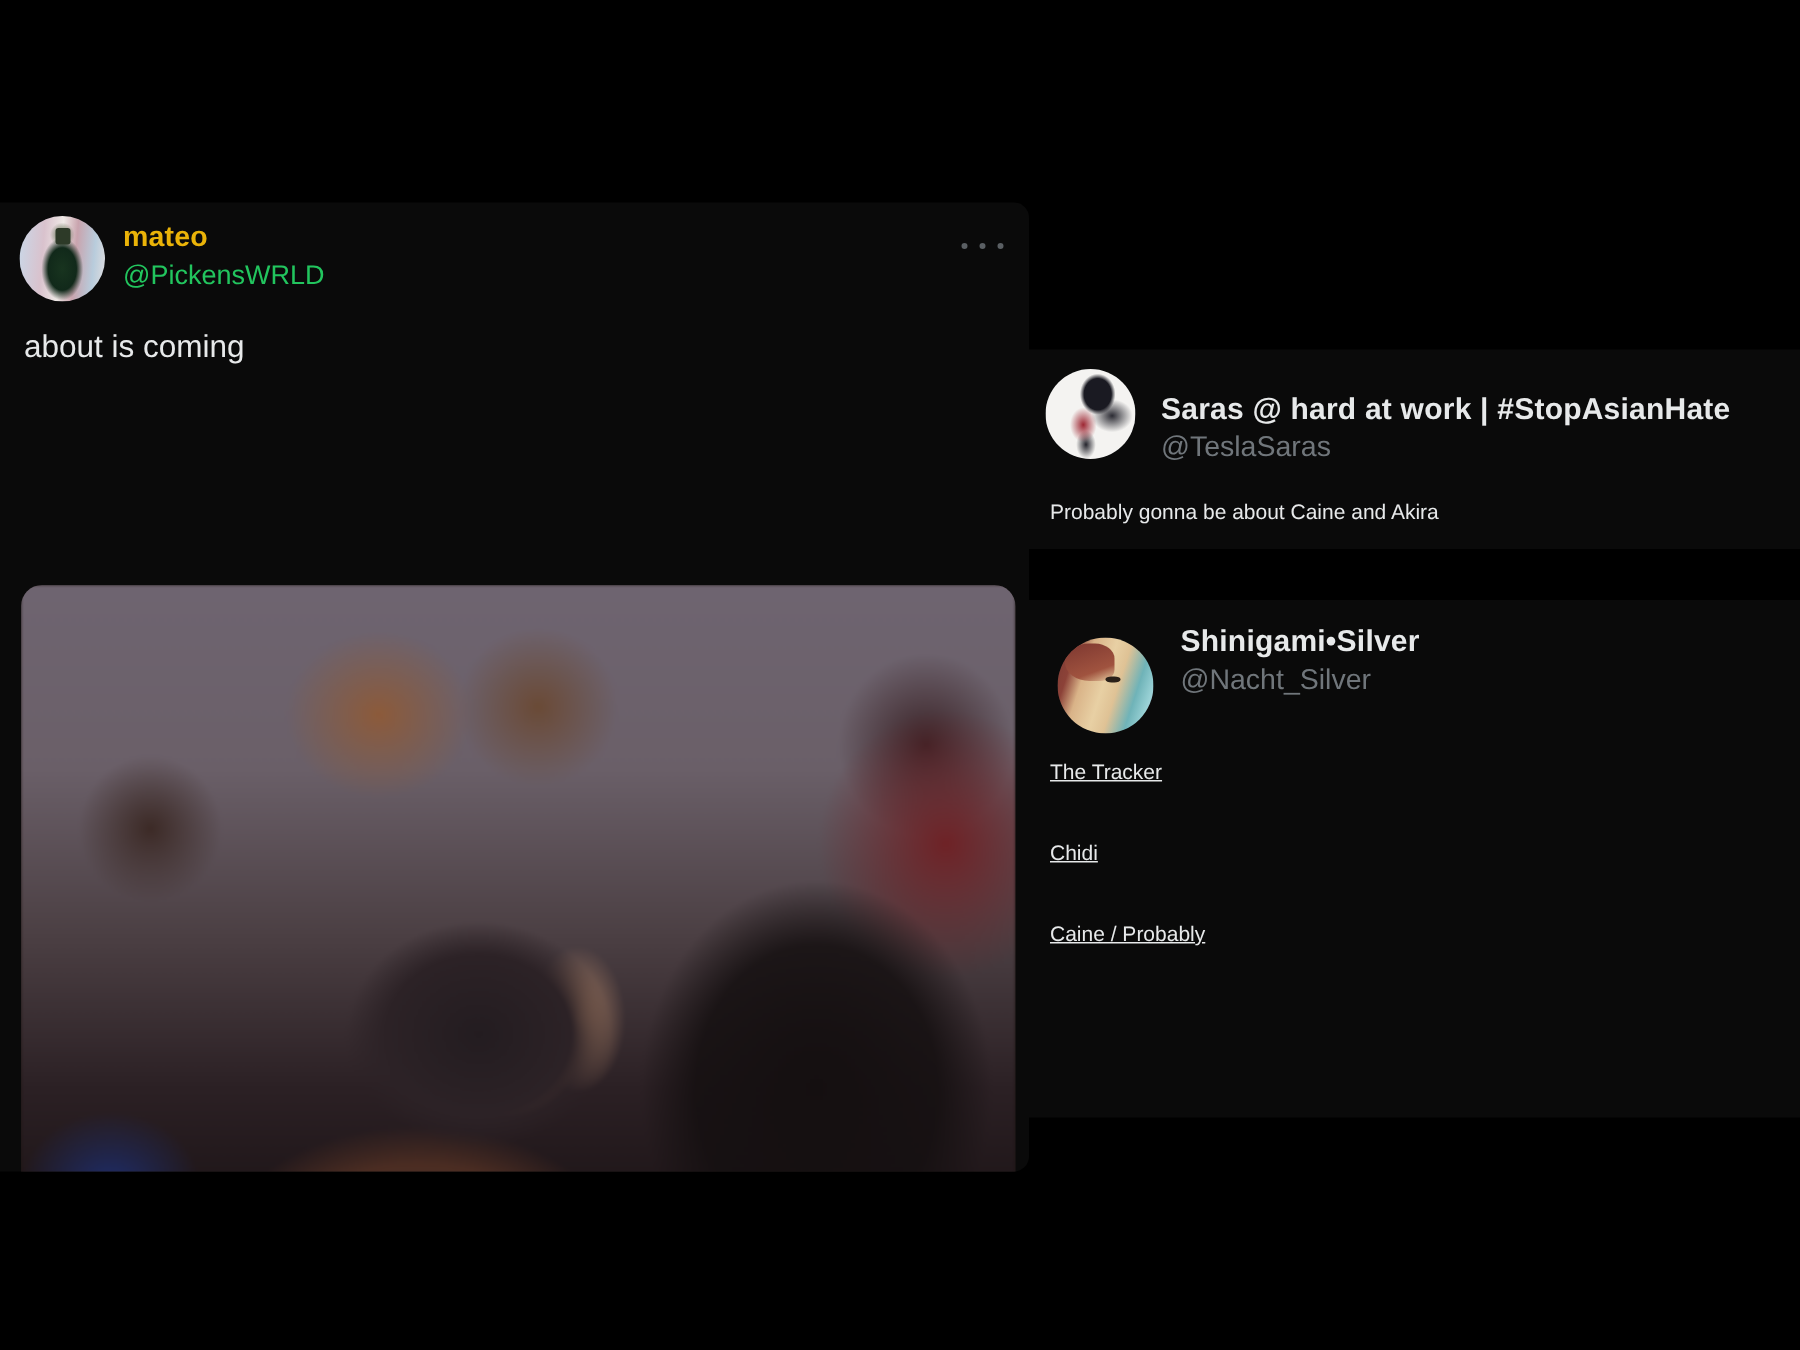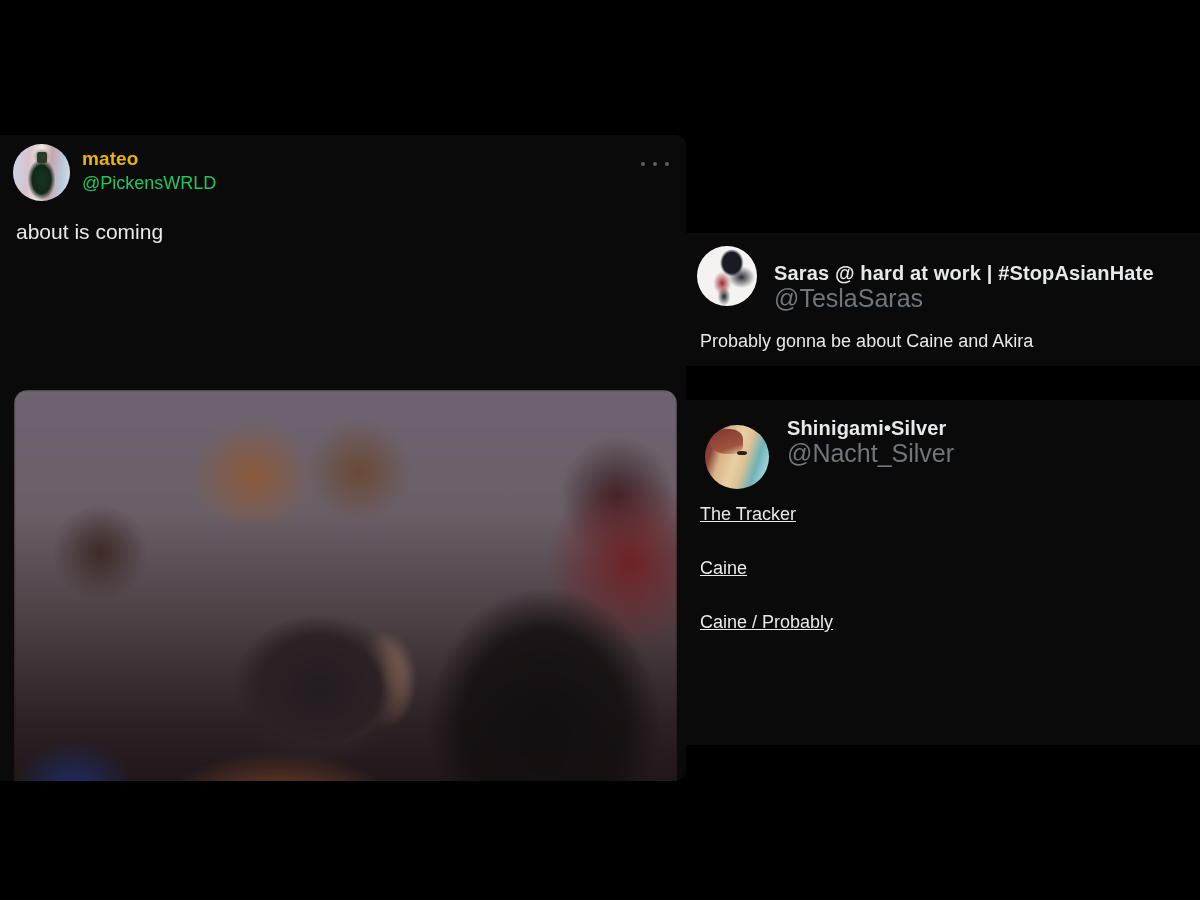--- a/index.html
+++ b/index.html
@@ -211,29 +211,29 @@
   .rt-name {
     color: #e7e9ea;
     font-weight: bold;
     font-size: 20px;
     line-height: 24px;
     letter-spacing: 0.15px;
     white-space: nowrap;
   }
   .rt-handle {
     color: #70767b;
-    font-size: 25px;
+    font-size: 19px;
     line-height: 25px;
     margin-top: 1px;
     white-space: nowrap;
   }
 
   .rt-body {
     color: #e7e9ea;
-    font-size: 18px;
+    font-size: 14px;
     line-height: 28px;
     padding: 0 14px;
   }
   .rt-1 .rt-body { margin-top: 22px; }
   .rt-2 .rt-body { margin-top: 28px; text-decoration: underline; }
 
   .rt-line { margin-bottom: 26px; }
   .rt-line:last-child { margin-bottom: 0; }
 
   .emoji {
@@ -320,18 +320,18 @@
       <div class="avatar av-shin" style="left:19px;top:25px;">
         <div class="avatar-inner"></div>
       </div>
       <div class="rt-names">
         <div class="rt-name">Shinigami•Silver</div>
         <div class="rt-handle">@Nacht_Silver</div>
       </div>
     </div>
     <div class="rt-body">
       <div class="rt-line">The Tracker</div>
-      <div class="rt-line">Caine</div>
+      <div class="rt-line">Chidi</div>
       <div class="rt-line">Caine / Probably</div>
     </div>
   </div>
 
 </div>
 
 </body></html>

